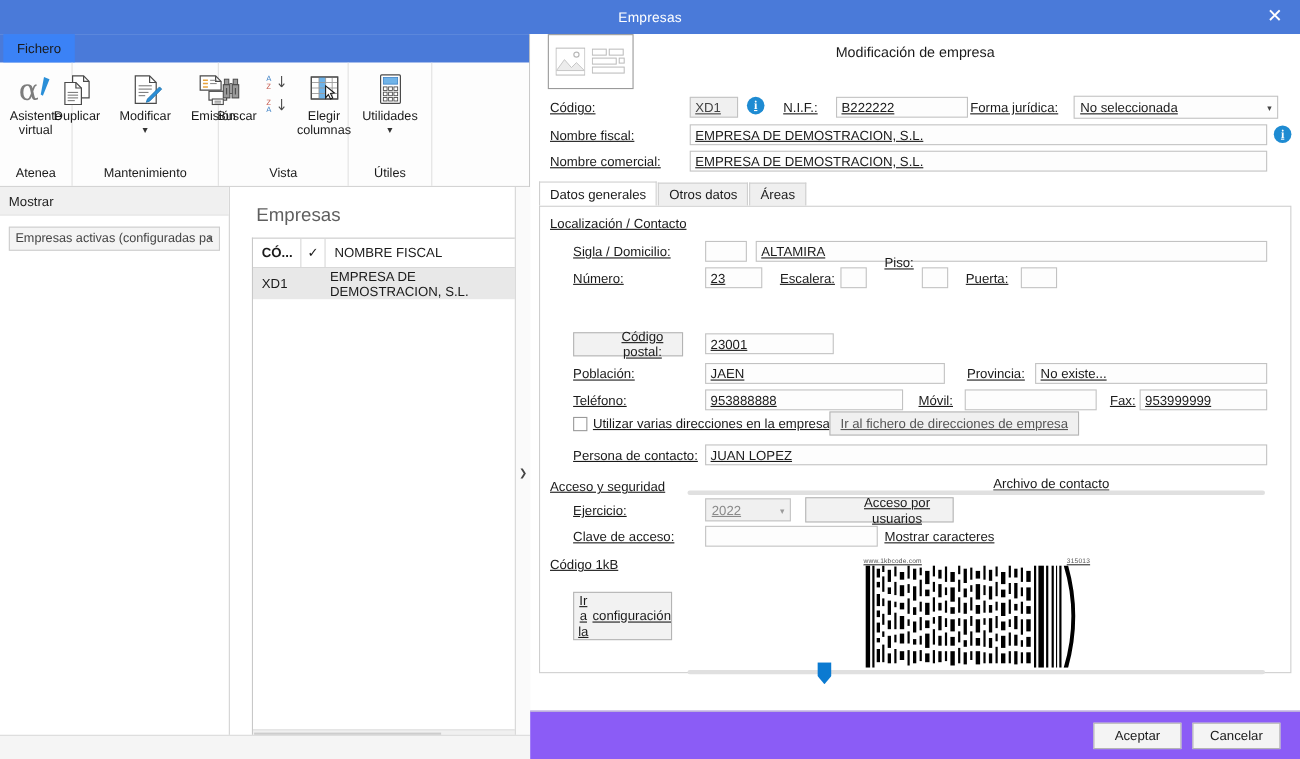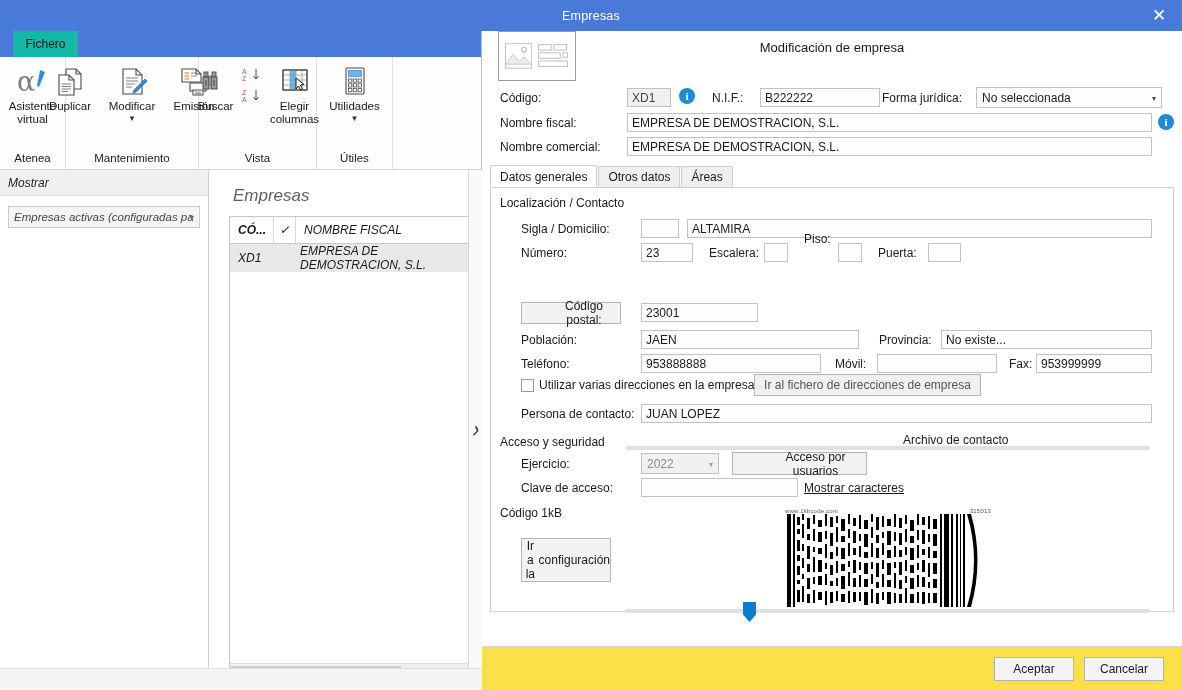--- a/index.html
+++ b/index.html
@@ -32,22 +32,22 @@
   .leftwrap {
     position:absolute; left:0; top:31px; width:482px; height:659px;
     background:#ffffff;
     border-right:1px solid #bfbfbf;
   }
 
   .tabstrip {
     position:relative; height:26px; background:#4a7ad9;
   }
   .tab-fichero {
-    position:absolute; left:13px; top:0; width:65px; height:26px;
-    background:#14b8a6; color:#1a1a1a;
+    position:absolute; left:3px; top:0; width:65px; height:26px;
+    background:#3b82f6; color:#1a1a1a;
     display:flex; align-items:center; justify-content:center;
     font-size:12px;
   }
 
   .ribbon {
     position:relative; height:113px; background:#fdfdfd;
     border-bottom:1px solid #d4d4d4;
     display:flex; align-items:stretch;
   }
   .rgroup {
@@ -66,21 +66,21 @@
     padding-top:5px; cursor:pointer; text-align:center;
   }
   .rbtn .ico { height:36px; display:flex; align-items:center; justify-content:center; }
   .rbtn .lbl { font-size:11.5px; line-height:12.5px; color:#1a1a1a; }
   .rbtn .caret { font-size:8px; color:#333; line-height:9px; margin-top:1px; }
   .rbtn.wide { width:70px; }
   .rbtn.narrow { width:52px; }
   .sortcol { display:flex; flex-direction:column; justify-content:center; padding-top:8px; gap:2px; }
 
   
-  .belowribbon { position:absolute; left:0; top:139px; right:0; bottom:0; display:flex;font-style:italic; }
+  .belowribbon { position:absolute; left:0; top:139px; right:0; bottom:0; display:flex; }
   .mostrar-pane {
     width:209px; background:#fff; border-right:1px solid #cfcfcf;
     position:relative;
   }
   .mostrar-head {
     height:26px; background:#f0f0f0; border-bottom:1px solid #e4e4e4;
     display:flex; align-items:center; padding-left:8px; font-size:12px; color:#222;
   }
   .mostrar-body { padding:10px 8px; }
   .combo {
@@ -158,21 +158,21 @@
   .selbox.disabled { background:#f0f0f0; color:#8a8a8a; }
   .selbox.disabled .arrow { color:#9a9a9a; }
 
   .infoicon {
     width:16px; height:16px; border-radius:50%;
     background:#1e8bd2; color:#fff; font-size:11px; font-weight:bold;
     display:flex; align-items:center; justify-content:center;
     font-family:"Liberation Serif", serif; cursor:pointer;
   }
 
-  .abs { position:absolute; }
+  .abs { position:absolute;text-decoration:underline; }
 
   .tabs-row { position:absolute; left:8px; top:58px; width:684px; height:22px; display:flex; align-items:flex-end; }
   .ftab {
     height:21px; padding:0 9px; display:flex; align-items:center;
     font-size:12px; background:#efefef; border:1px solid #cfcfcf; border-bottom:none;
     color:#1a1a1a; cursor:pointer; margin-right:1px;
   }
   .ftab.active { background:#fff; height:22px; border-color:#cfcfcf; font-weight:normal; }
 
   .panel {
@@ -204,21 +204,21 @@
     position:absolute; height:4px; background:#e0e0e0; border-radius:2px;
   }
   .slider-thumb {
     position:absolute; width:13px; height:20px; background:#0b7ad1;
     clip-path: polygon(0 0, 100% 0, 100% 62%, 50% 100%, 0 62%);
     cursor:pointer;
   }
 
   .footer {
     position:absolute; left:482px; right:0; bottom:0; height:44px;
-    background:#fde047; border-top:1px solid #d2d2d2;
+    background:#8b5cf6; border-top:1px solid #d2d2d2;
     display:flex; align-items:center; justify-content:flex-end; padding-right:18px; gap:10px;
   }
   .footer .btn { width:80px; height:24px; background:#f4f4f4; }
 
   .bottomstrip {
     position:absolute; left:0; bottom:0; width:482px; height:22px;
     background:#f5f5f5; border-top:1px solid #dcdcdc;
   }
 </style>
 </head>

